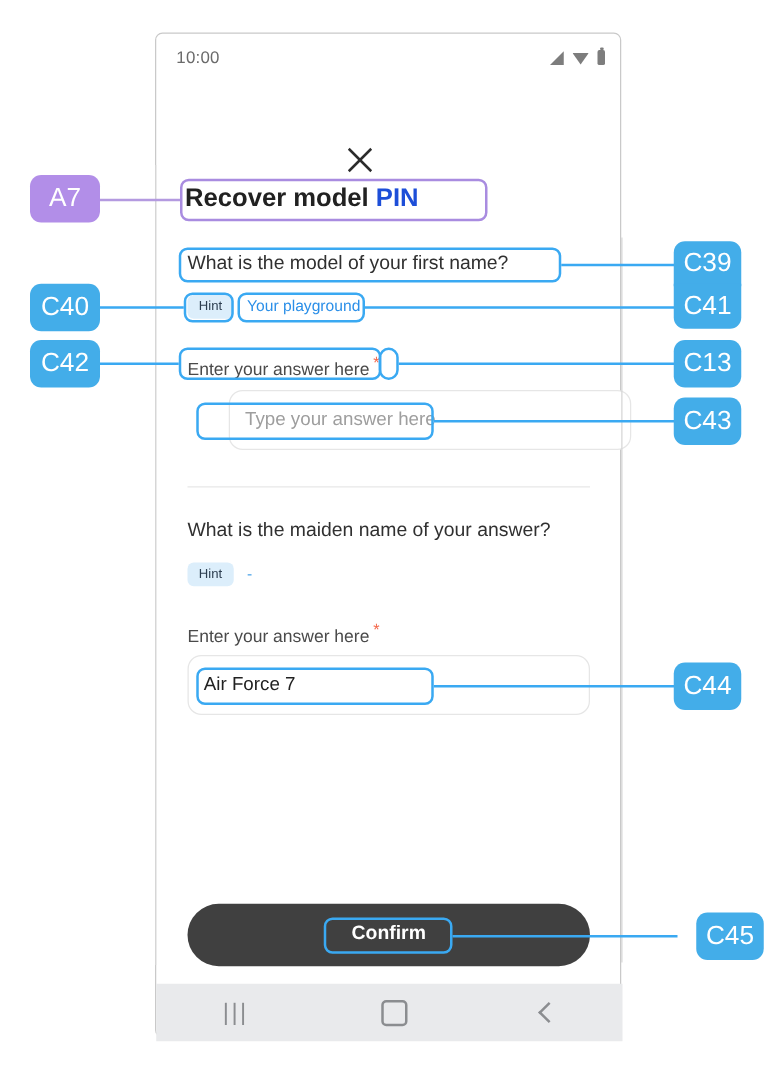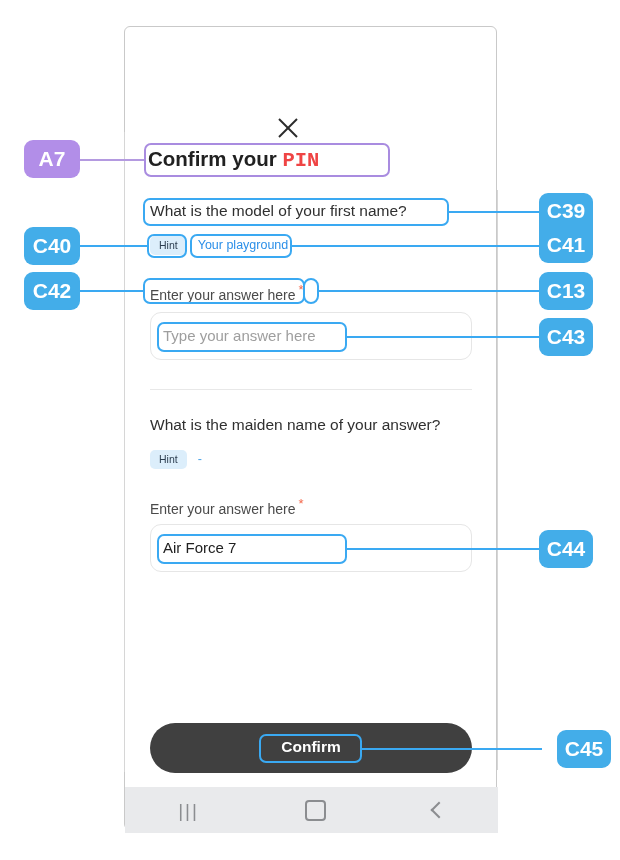--- a/index.html
+++ b/index.html
@@ -84,21 +84,21 @@
 
   
   .app-title {
     position: absolute;
     left: 148px; top: 147px;
     font-size: 20.5px;
     font-weight: bold;
     color: #212121;
     white-space: nowrap;
   }
-  .app-title .accent { color: #ef4444; font-family: Liberation Mono, monospace; }
+  .app-title .accent { color: #1d4ed8; }
 
   .q-text {
     position: absolute;
     font-size: 15.5px;
     color: #303030;
     white-space: nowrap;
   }
   #q1-text { left: 150px; top: 202px; }
   #q2-text { left: 150px; top: 416px; }
 
@@ -143,21 +143,21 @@
   .field-wrap {
     position: absolute;
     left: 150px;
     width: 322px;
     height: 48px;
     border: 1px solid #e6e6e6;
     border-radius: 11px;
     box-sizing: border-box;
     background: #ffffff;
   }
-  #q1-field { top: 312px; }
+  #q1-field { top: 312px; margin-left: 33px; }
   #q2-field { top: 524px; }
 
   .field-text {
     position: absolute;
     left: 12px; top: 14px;
     font-size: 15px;
     white-space: nowrap;
   }
   .field-text.ph { color: #9e9e9e; }
   .field-text.val { color: #212121; }
@@ -237,21 +237,21 @@
     position: absolute;
     height: 2px;
     background: #3aa9f2;
   }
   .conn.purple { background: #b49ae0; }
 
   .badge {
     position: absolute;
     border-radius: 9px;
     color: #ffffff;
-    font-weight: bold;
+    font-weight: normal;
     font-size: 21px;
     display: flex;
     align-items: center;
     justify-content: center;
     box-sizing: border-box;
   }
   .badge.blue   { background: #43ade9; }
   .badge.purple { background: #b28ee8; }
 
   
@@ -259,31 +259,39 @@
     position: absolute;
     width: 1px;
     background: #d6d6d6;
   }
 </style>
 </head>
 <body>
 
 <div id="phone">
 
+  <div id="statusbar">
+    <div id="clock">10:00</div>
+    <div id="sysicons">
+      <span class="ic-signal"></span>
+      <span class="ic-wifi"></span>
+      <span class="ic-batt"></span>
+    </div>
+  </div>
 
   <div id="close-btn">
     <svg width="30" height="30" viewBox="0 0 30 30">
       <line x1="6" y1="6" x2="24" y2="24" stroke="#2b2b2b" stroke-width="2"></line>
       <line x1="24" y1="6" x2="6" y2="24" stroke="#2b2b2b" stroke-width="2"></line>
     </svg>
   </div>
 </div>
 
 <div class="app-title">
-  <span>Confirm your</span>
+  <span>Recover model</span>
   <span class="accent">PIN</span>
 </div>
 
 <div class="q-text" id="q1-text">What is the model of your first name?</div>
 <div class="hint-row" id="q1-hint-row">
   <span class="hint-badge">Hint</span>
   <span class="hint-value">Your playground</span>
 </div>
 <div class="ans-label" id="q1-label">
   <span>Enter your answer here</span><span class="req-star">*</span>

